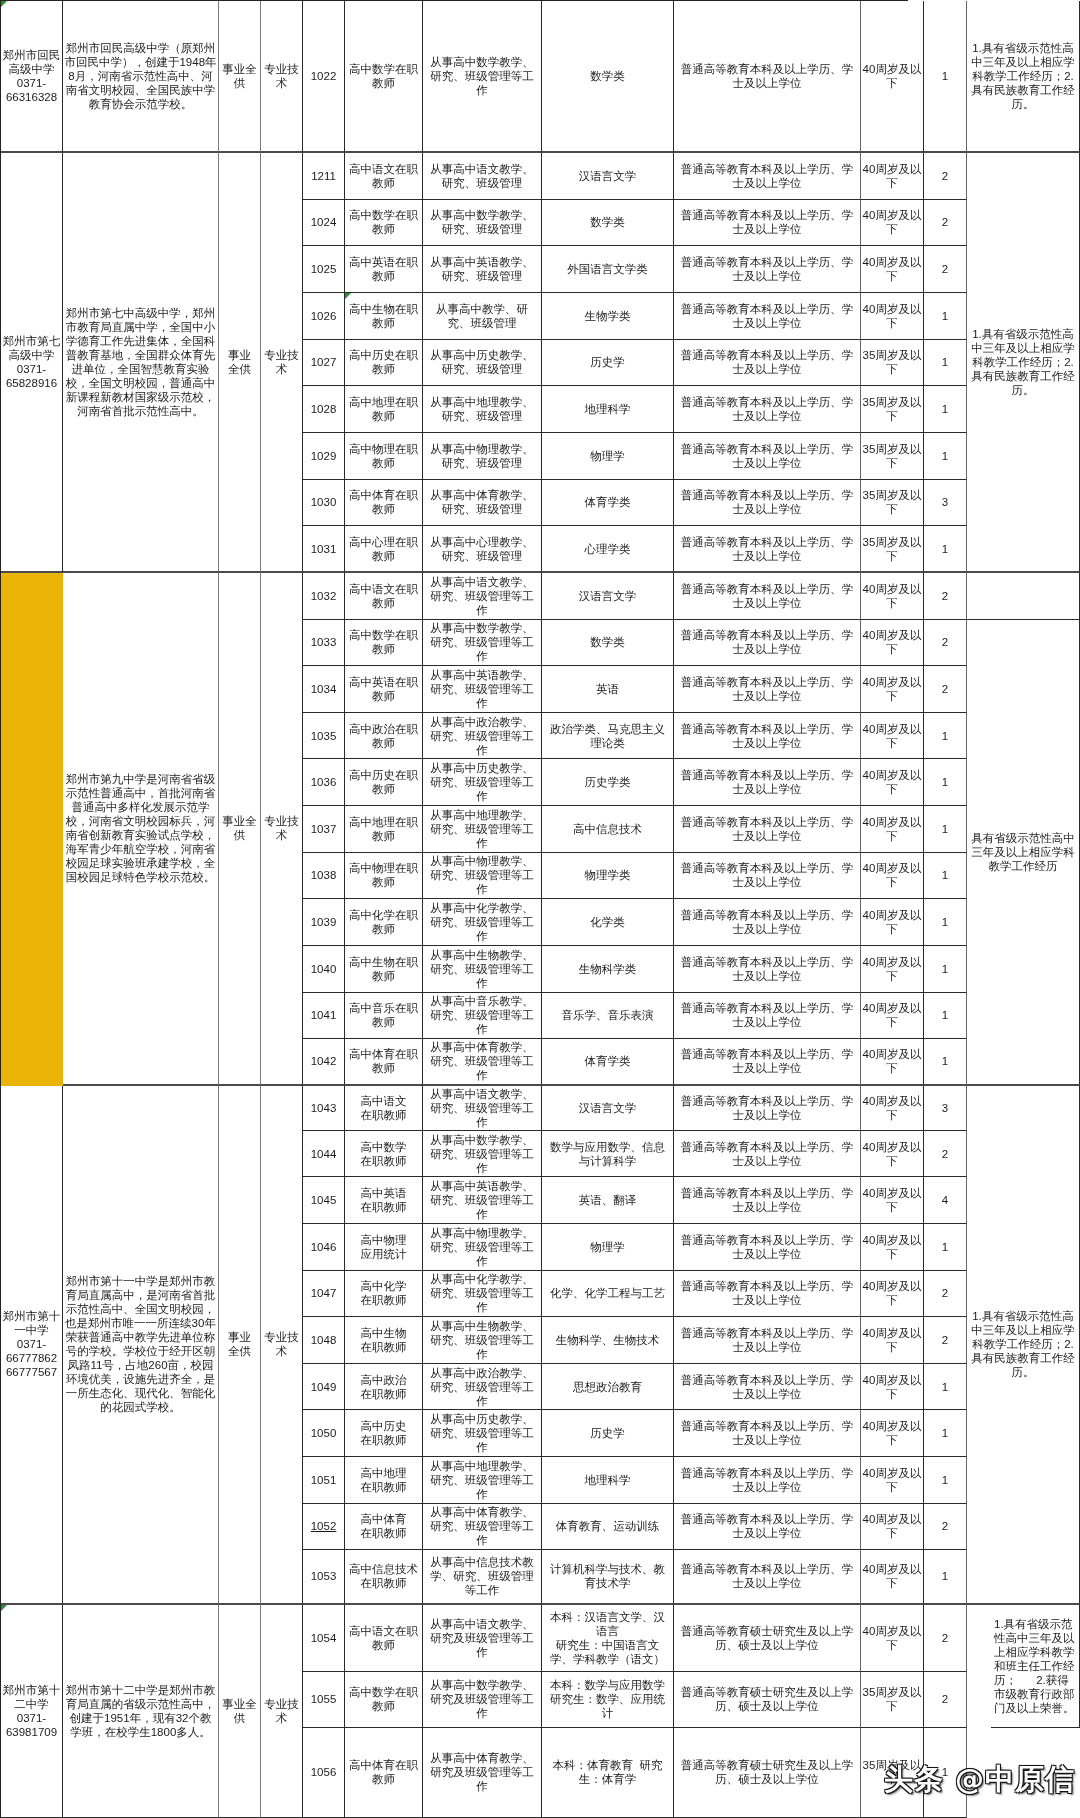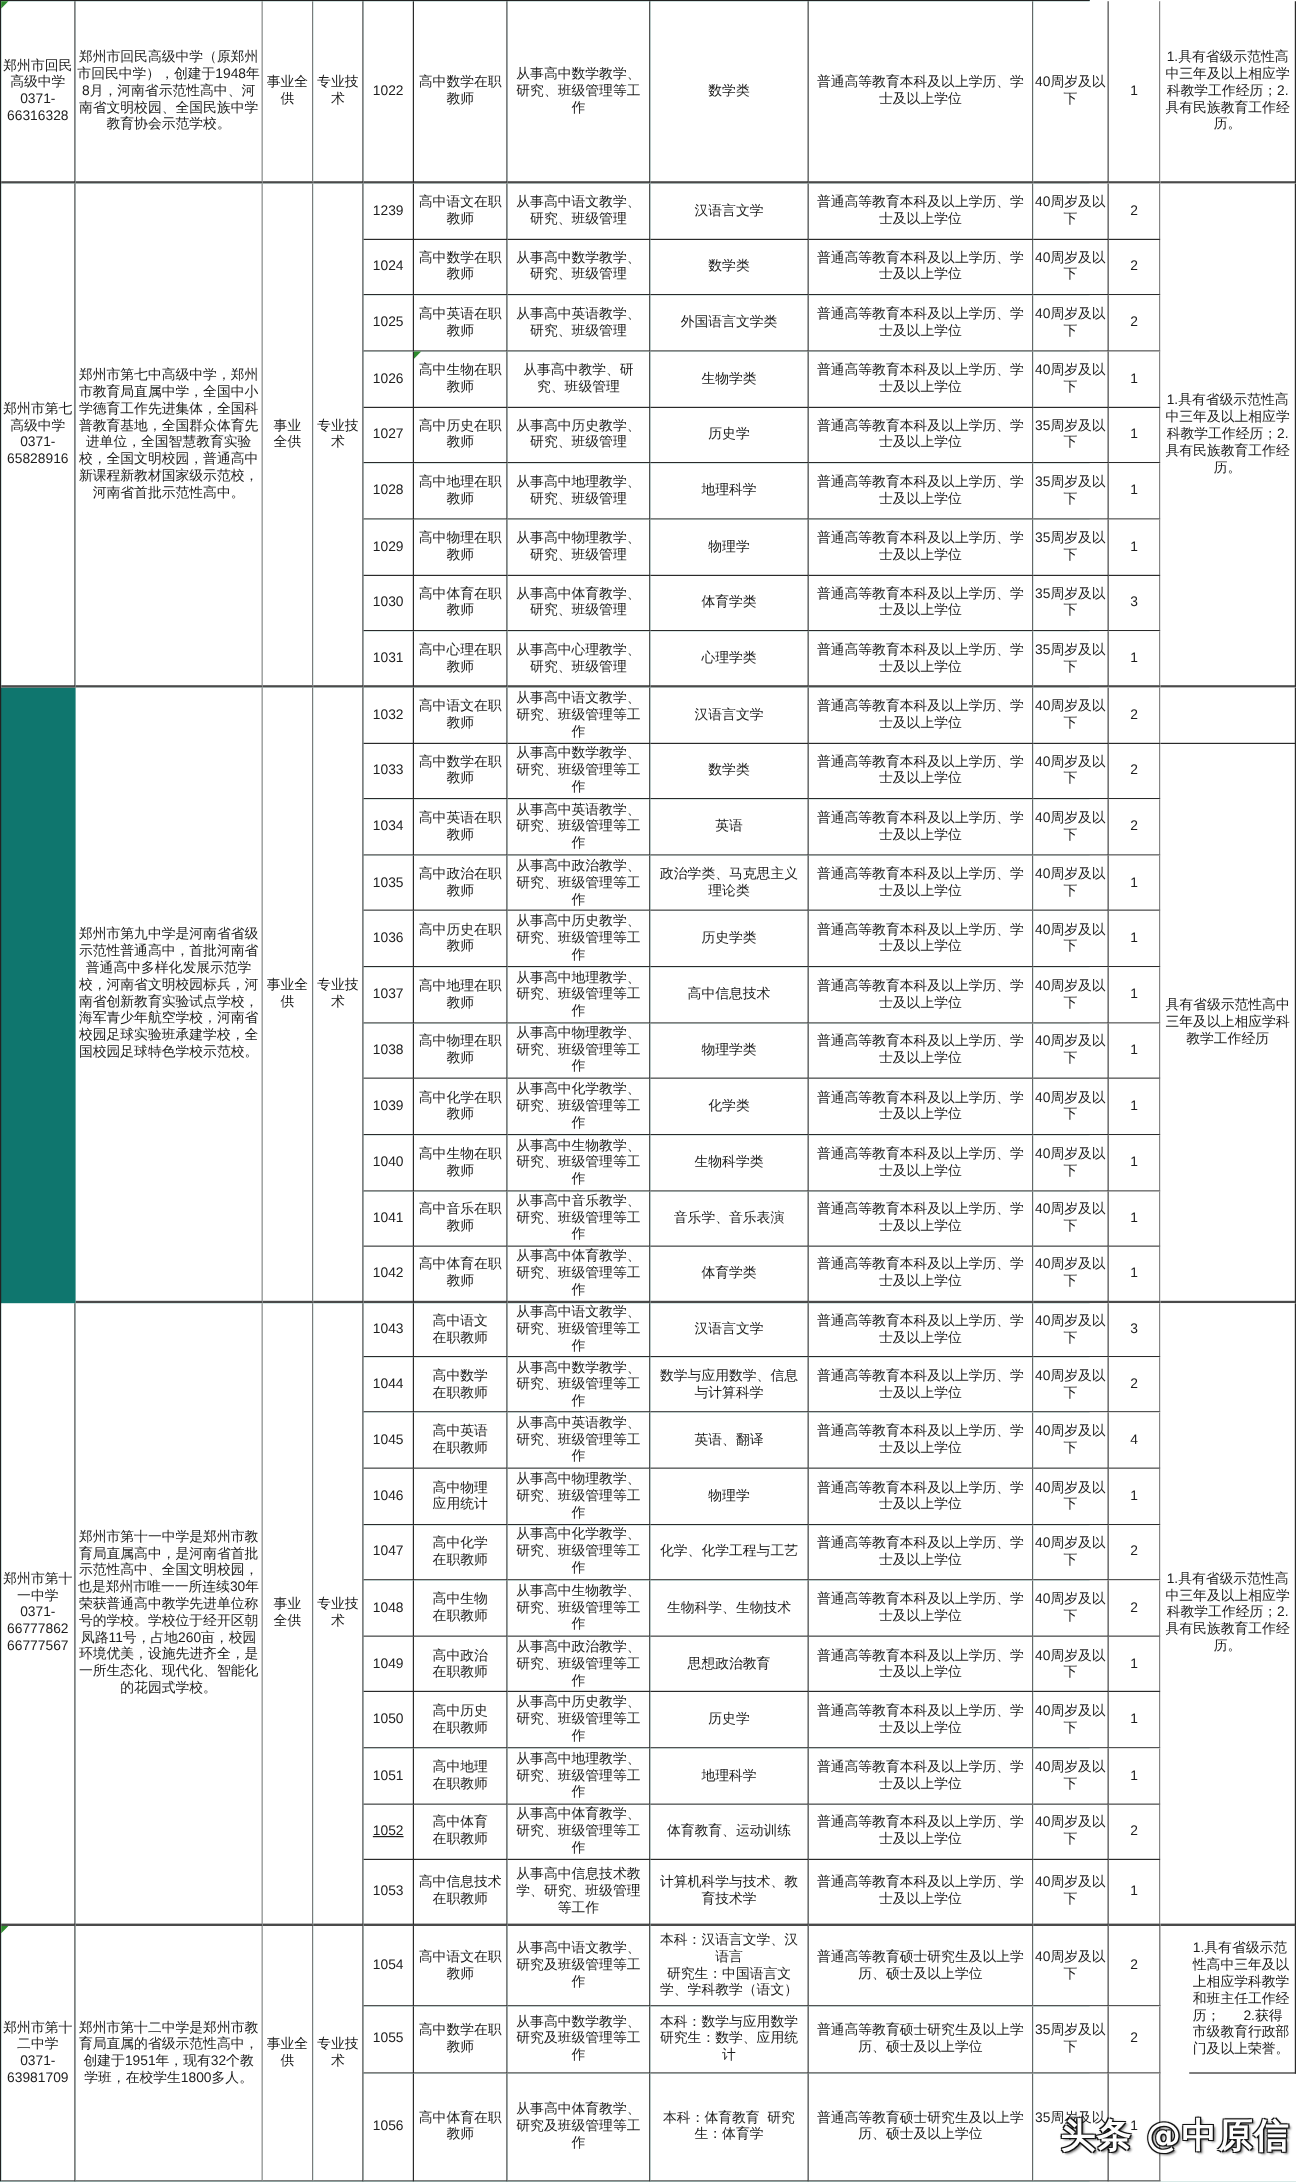--- a/index.html
+++ b/index.html
@@ -6,21 +6,21 @@
   body {
     width: 1080px; height: 1818px; overflow: hidden; position: relative;
     font-family: "Liberation Sans", "DejaVu Sans", sans-serif;
     color: #1c1c1c;
   }
   .grid {
     position: absolute; left: 0; top: 0; width: 908px;
     display: grid;
     grid-template-columns: 62px 156px 42px 42px 42px 78px 119px 132px 187px 63px 43px 113px;
     border-left: 1px solid #222; border-top: 1px solid #222;
-    box-sizing: border-box; background: #0f766e;
+    box-sizing: border-box; background: #eab308;
   }
   .cell {
     box-sizing: border-box;
     border-right: 1px solid #2a2a2a; border-bottom: 1px solid #2a2a2a;
     display: flex; align-items: center; justify-content: center;
     text-align: center; font-size: 11.5px; line-height: 14px;
     padding: 0 2px; white-space: pre-wrap; overflow: hidden; background: #fff;
     font-family: "Liberation Sans", "DejaVu Sans", sans-serif;
   }
   .cell .inner { width: 100%; }
@@ -69,21 +69,21 @@
     <div class="cell c9 sec-end" style="grid-area: 1 / 9 / span 1;"><div class="inner"><span>普通高等教育本科及以上学历、学士及以上学位</span></div></div>
     <div class="cell c10 sec-end" style="grid-area: 1 / 10 / span 1;"><div class="inner"><span>40周岁及以下</span></div></div>
     <div class="cell c11 sec-end" style="grid-area: 1 / 11 / span 1;"><div class="inner"><span>1</span></div></div>
     <div class="cell c12 sec-end" style="grid-area: 1 / 12 / span 1;"><div class="inner"><span>1.具有省级示范性高中三年及以上相应学科教学工作经历；2.具有民族教育工作经历。</span></div></div>
     <div class="cell c1 sec-end" style="grid-area: 2 / 1 / span 9;"><div class="inner"><span>郑州市第七高级中学</span><span>0371-
 65828916</span></div></div>
     <div class="cell c2 sec-end" style="grid-area: 2 / 2 / span 9;"><div class="inner"><span>郑州市第七中高级中学，郑州市教育局直属中学，全国中小学德育工作先进集体，全国科普教育基地，全国群众体育先进单位，全国智慧教育实验校，全国文明校园，普通高中新课程新教材国家级示范校，河南省首批示范性高中。</span></div></div>
     <div class="cell c3 sec-end" style="grid-area: 2 / 3 / span 9;"><div class="inner"><span>事业
 全供</span></div></div>
     <div class="cell c4 sec-end" style="grid-area: 2 / 4 / span 9;"><div class="inner"><span>专业技术</span></div></div>
-    <div class="cell c5" style="grid-area: 2 / 5 / span 1;"><div class="inner"><span>1239</span></div></div>
+    <div class="cell c5" style="grid-area: 2 / 5 / span 1;"><div class="inner"><span>1211</span></div></div>
     <div class="cell c6" style="grid-area: 2 / 6 / span 1;"><div class="inner"><span>高中语文在职教师</span></div></div>
     <div class="cell c7" style="grid-area: 2 / 7 / span 1;"><div class="inner"><span>从事高中语文教学、研究、班级管理</span></div></div>
     <div class="cell c8" style="grid-area: 2 / 8 / span 1;"><div class="inner"><span>汉语言文学</span></div></div>
     <div class="cell c9" style="grid-area: 2 / 9 / span 1;"><div class="inner"><span>普通高等教育本科及以上学历、学士及以上学位</span></div></div>
     <div class="cell c10" style="grid-area: 2 / 10 / span 1;"><div class="inner"><span>40周岁及以下</span></div></div>
     <div class="cell c11" style="grid-area: 2 / 11 / span 1;"><div class="inner"><span>2</span></div></div>
     <div class="cell c5" style="grid-area: 3 / 5 / span 1;"><div class="inner"><span>1024</span></div></div>
     <div class="cell c6" style="grid-area: 3 / 6 / span 1;"><div class="inner"><span>高中数学在职教师</span></div></div>
     <div class="cell c7" style="grid-area: 3 / 7 / span 1;"><div class="inner"><span>从事高中数学教学、研究、班级管理</span></div></div>
     <div class="cell c8" style="grid-area: 3 / 8 / span 1;"><div class="inner"><span>数学类</span></div></div>

